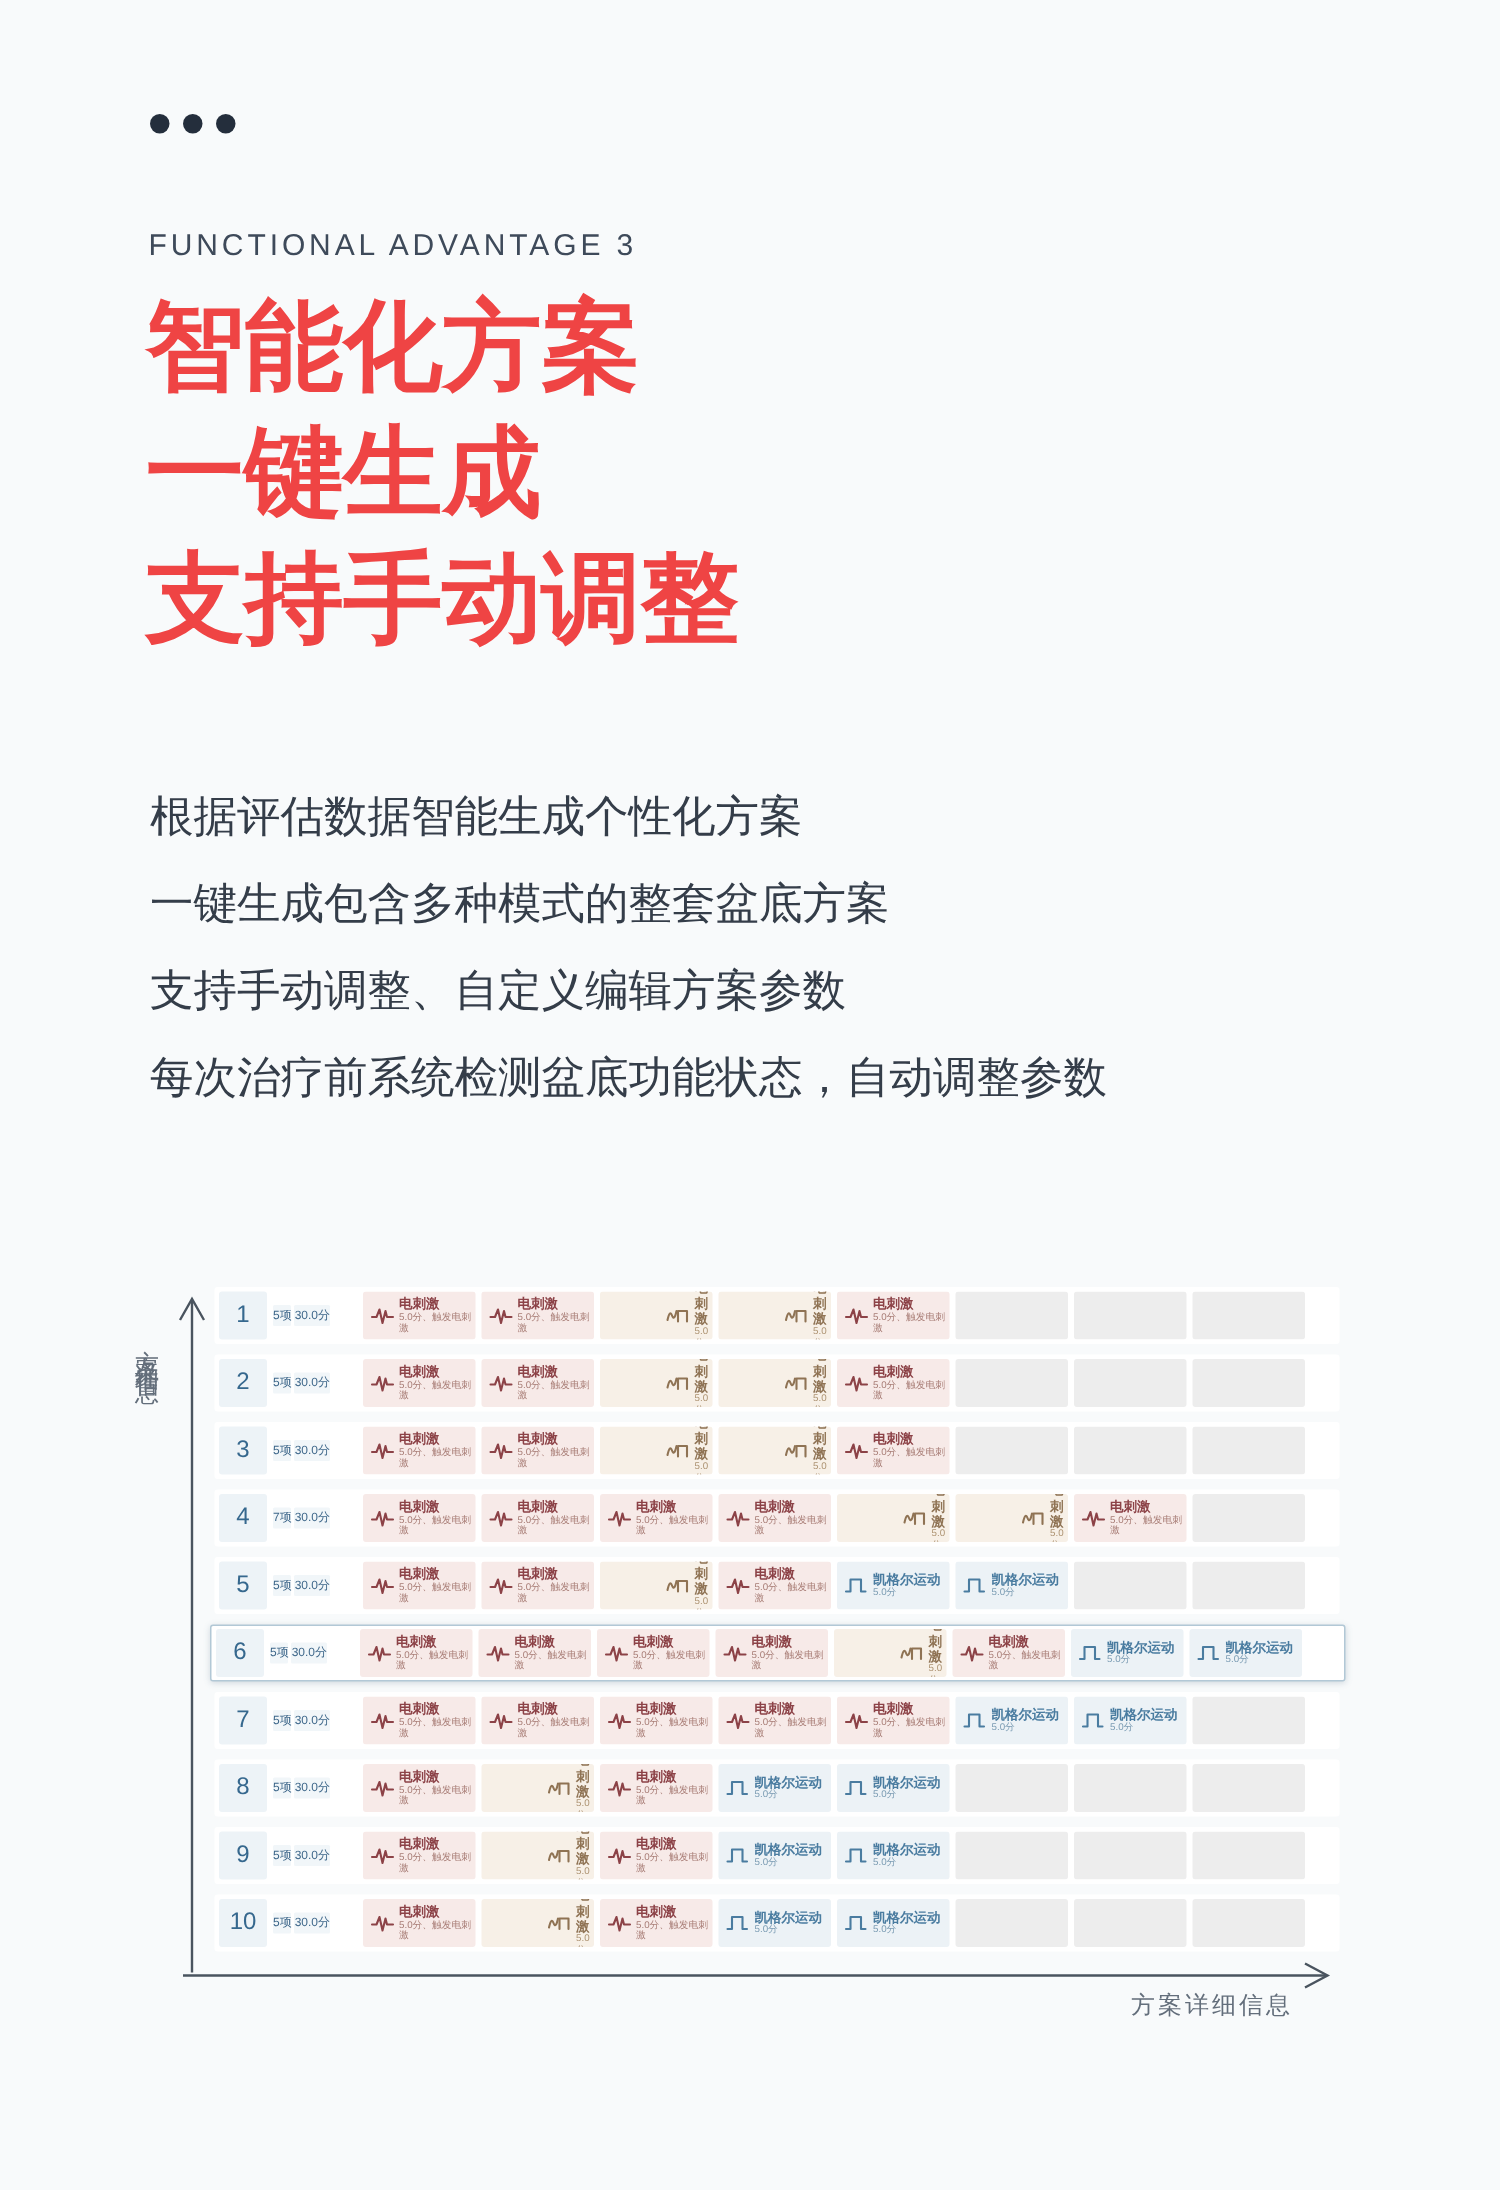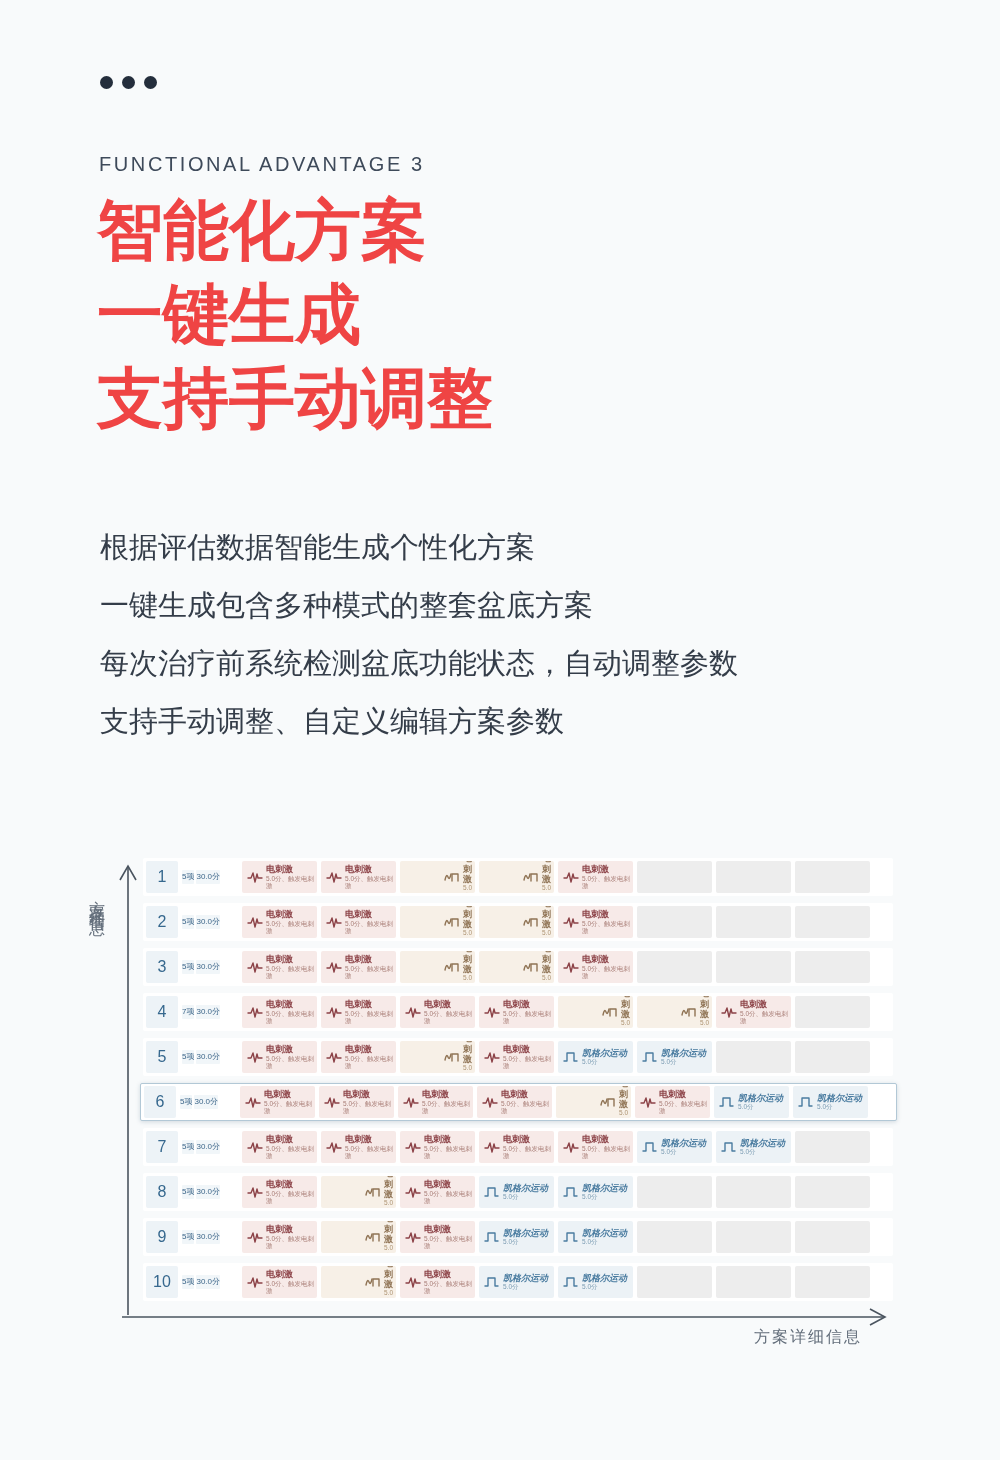--- a/index.html
+++ b/index.html
@@ -26,20 +26,21 @@
     position:absolute;left:97px;top:188px;
     font-size:66px;line-height:84px;font-weight:700;color:#ef4444;
     white-space:nowrap;
   }
 
   
   .body-text{
     position:absolute;left:100px;top:518px;
     font-size:29px;line-height:58px;color:#343d49;
     white-space:nowrap;
+    font-family:Liberation Mono, monospace;
   }
 
   
   .diagram{position:absolute;left:0;top:845px;width:1000px;height:520px;}
   .v-axis{position:absolute;left:117px;top:8px;}
   .v-axis-label{
     position:absolute;left:86px;top:42px;
     writing-mode:vertical-rl;text-orientation:upright;
     font-size:16px;letter-spacing:4px;color:#636e7b;
   }
@@ -80,21 +81,21 @@
   }
   .cell.empty{background:#ededed;}
   .cell.estim{background:#f7eae8;}
   .cell.trigger{background:#f7f0e7;padding-left:44px;}
   .cell.kegel{background:#ecf2f6;}
   .cell .ct{display:flex;flex-direction:column;line-height:1.15;}
   .cell .t{font-size:9px;font-weight:700;}
   .cell .s{font-size:6.5px;transform-origin:left center;}
   .estim .t{color:#8c4247;} .estim .s{color:#a87d76;}
   .trigger .t{color:#8f7354;} .trigger .s{color:#ad9372;}
-  .kegel .t{color:#4a7ca0;font-style:italic;} .kegel .s{color:#7b9cb3;}
+  .kegel .t{color:#4a7ca0;} .kegel .s{color:#7b9cb3;}
   .cell svg{flex:0 0 auto;}
   .axis-line{stroke:#4a545f;stroke-width:1.6;fill:none;}
 </style>
 </head>
 <body>
 
 <div class="canvas">
 
   <div class="dots">
     <div class="dot"></div>
@@ -106,22 +107,22 @@
 
   <div class="headline">
     <div>智能化方案</div>
     <div>一键生成</div>
     <div>支持手动调整</div>
   </div>
 
   <div class="body-text">
     <div>根据评估数据智能生成个性化方案</div>
     <div>一键生成包含多种模式的整套盆底方案</div>
+    <div>支持手动调整、自定义编辑方案参数</div>
     <div>每次治疗前系统检测盆底功能状态，自动调整参数</div>
-    <div>支持手动调整、自定义编辑方案参数</div>
   </div>
 
   <div class="diagram">
 
     <svg class="v-axis" width="22" height="465">
       <path class="axis-line" d="M11,462 L11,14"></path>
       <path class="axis-line" d="M3,27 L11,13 L19,27"></path>
     </svg>
     <div class="v-axis-label">方案详细信息</div>
 

